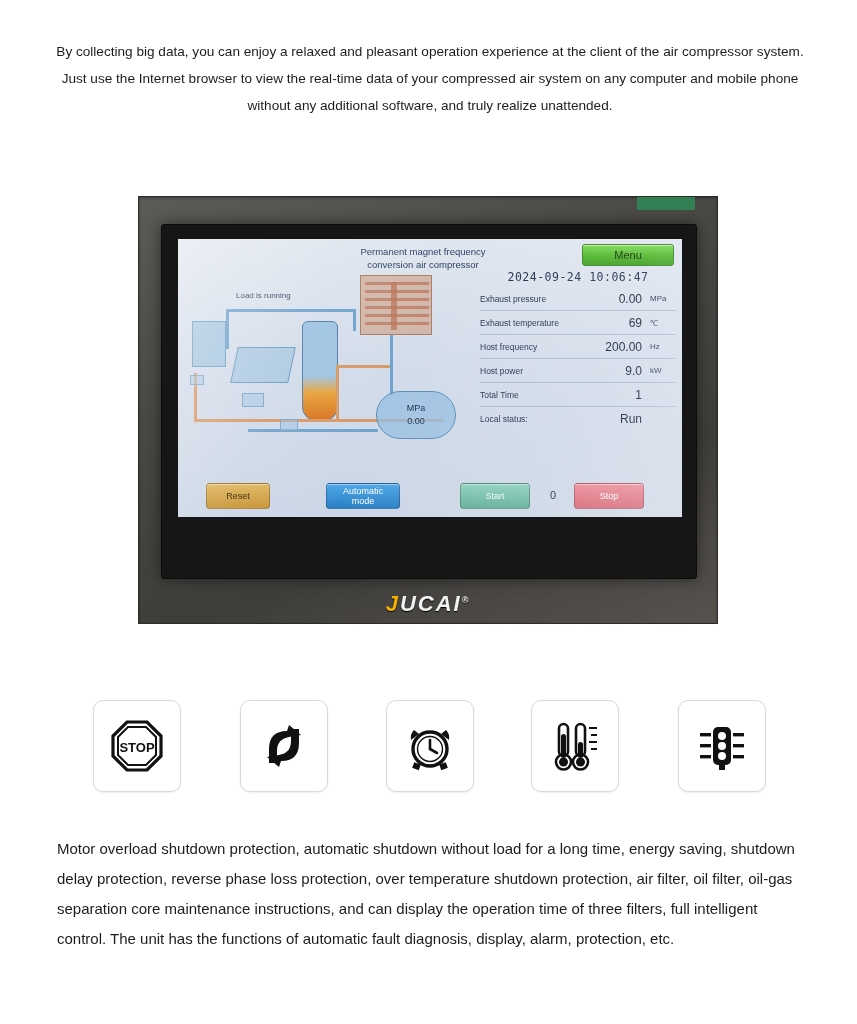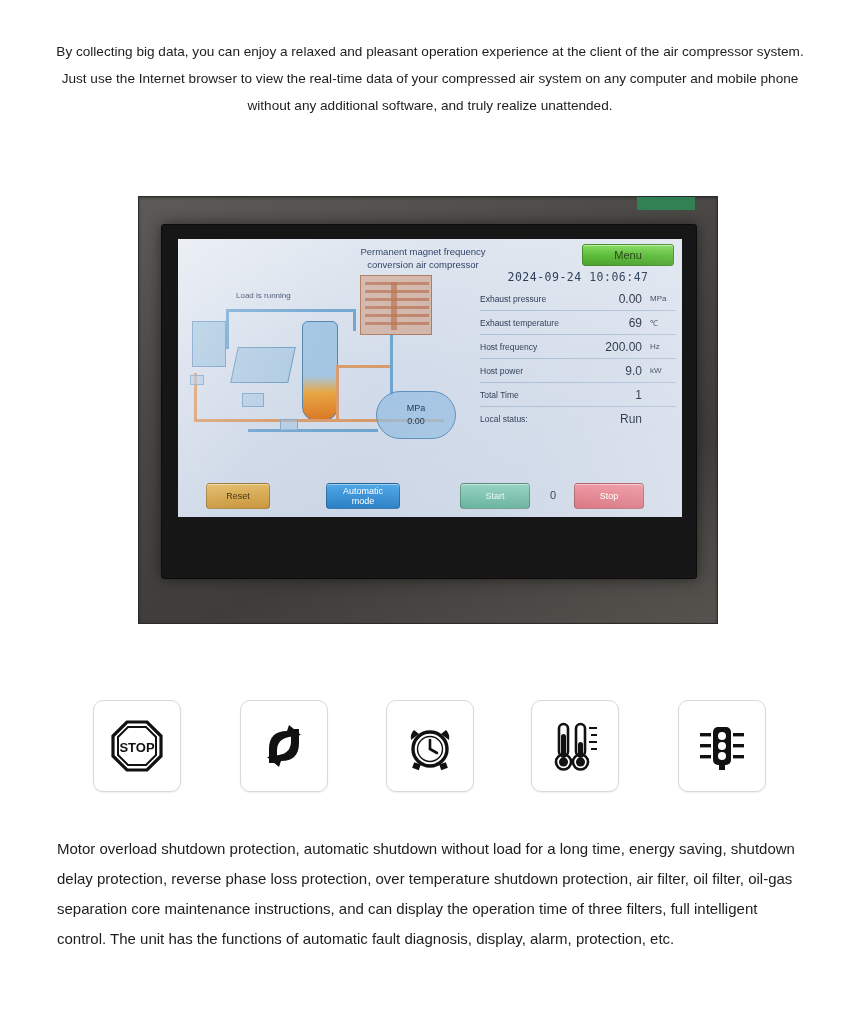--- a/index.html
+++ b/index.html
@@ -363,20 +363,21 @@
           </div>
           <div class="hmi-btn btn-start">Start</div>
           <div class="counter">0</div>
           <div class="hmi-btn btn-stop">Stop</div>
         </div>
 
         <div class="screen-glare"></div>
       </div>
     </div>
 
+    <div class="brand"><span class="j">J</span><span>UCAI</span><span class="reg">®</span></div>
   </div>
 
   <div class="icons-row">
 
     <div class="icon-card">
       <svg width="54" height="54" viewBox="0 0 54 54">
         <polygon points="17,3 37,3 51,17 51,37 37,51 17,51 3,37 3,17" fill="none" stroke="#111" stroke-width="3.2"></polygon>
         <polygon points="18,8 36,8 46,18 46,36 36,46 18,46 8,36 8,18" fill="none" stroke="#111" stroke-width="2"></polygon>
         <text x="27" y="33" font-family="Liberation Sans, sans-serif" font-size="13" font-weight="bold" text-anchor="middle" fill="#111">STOP</text>
       </svg>

